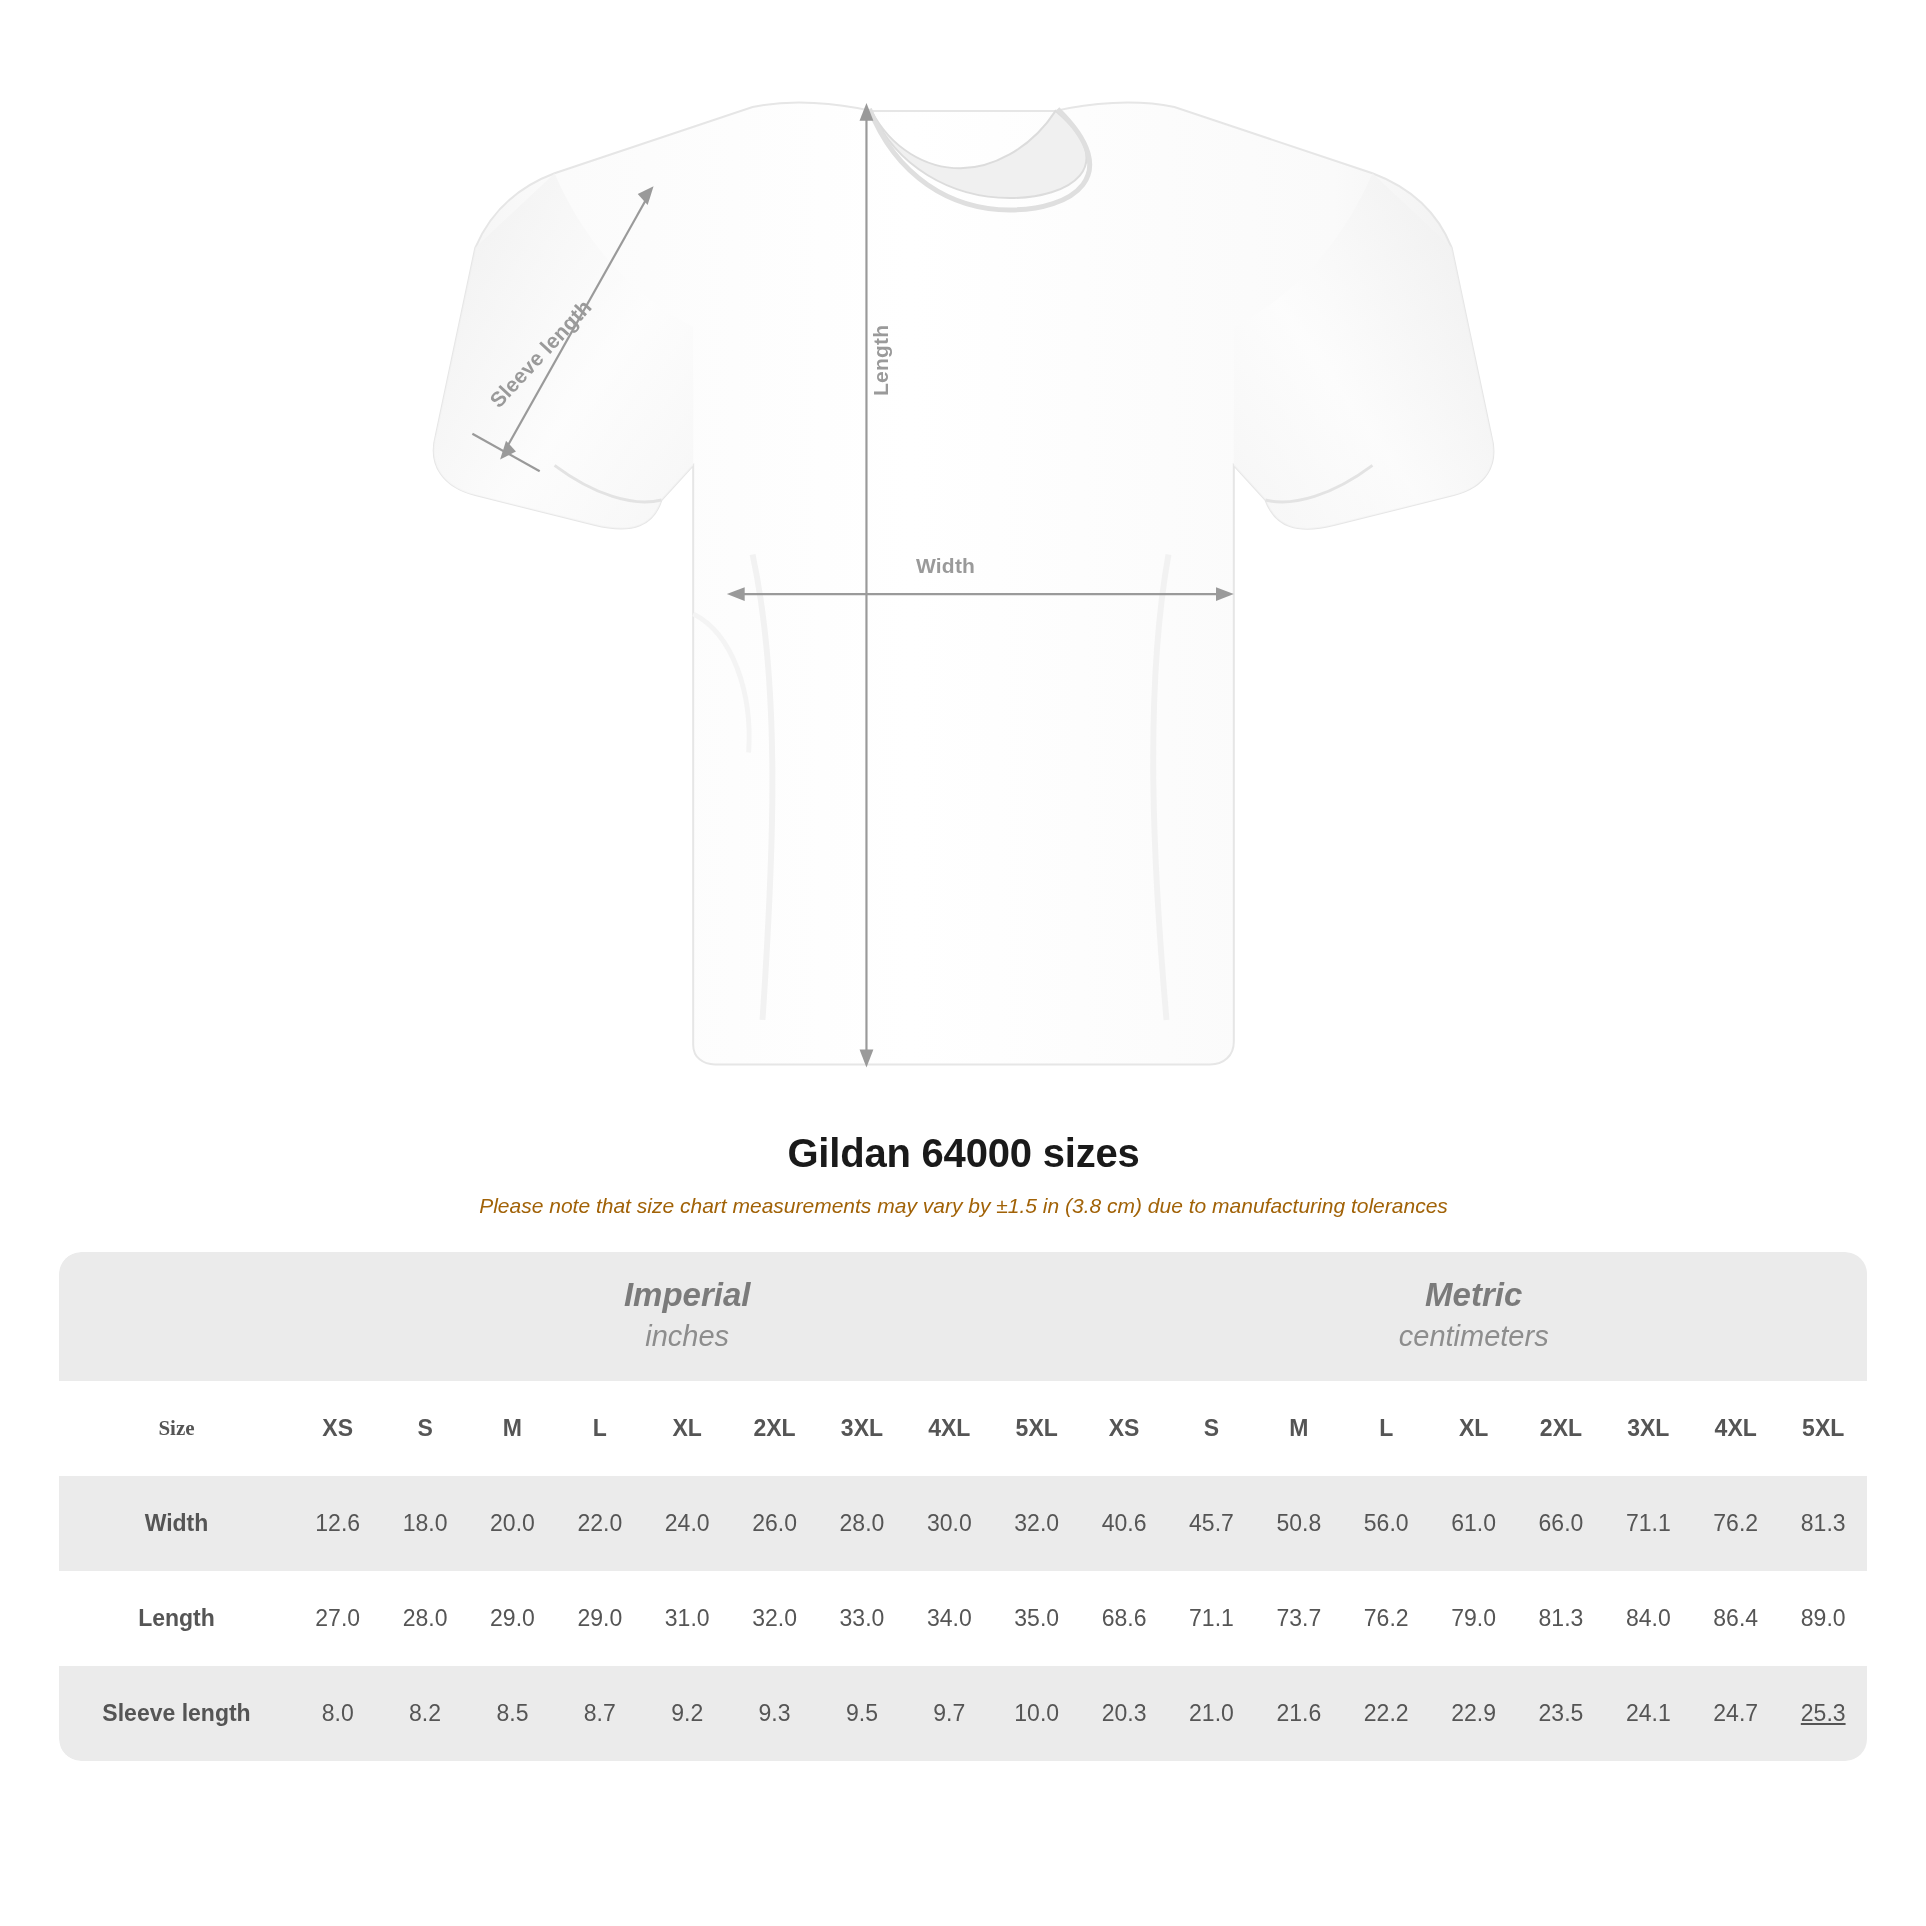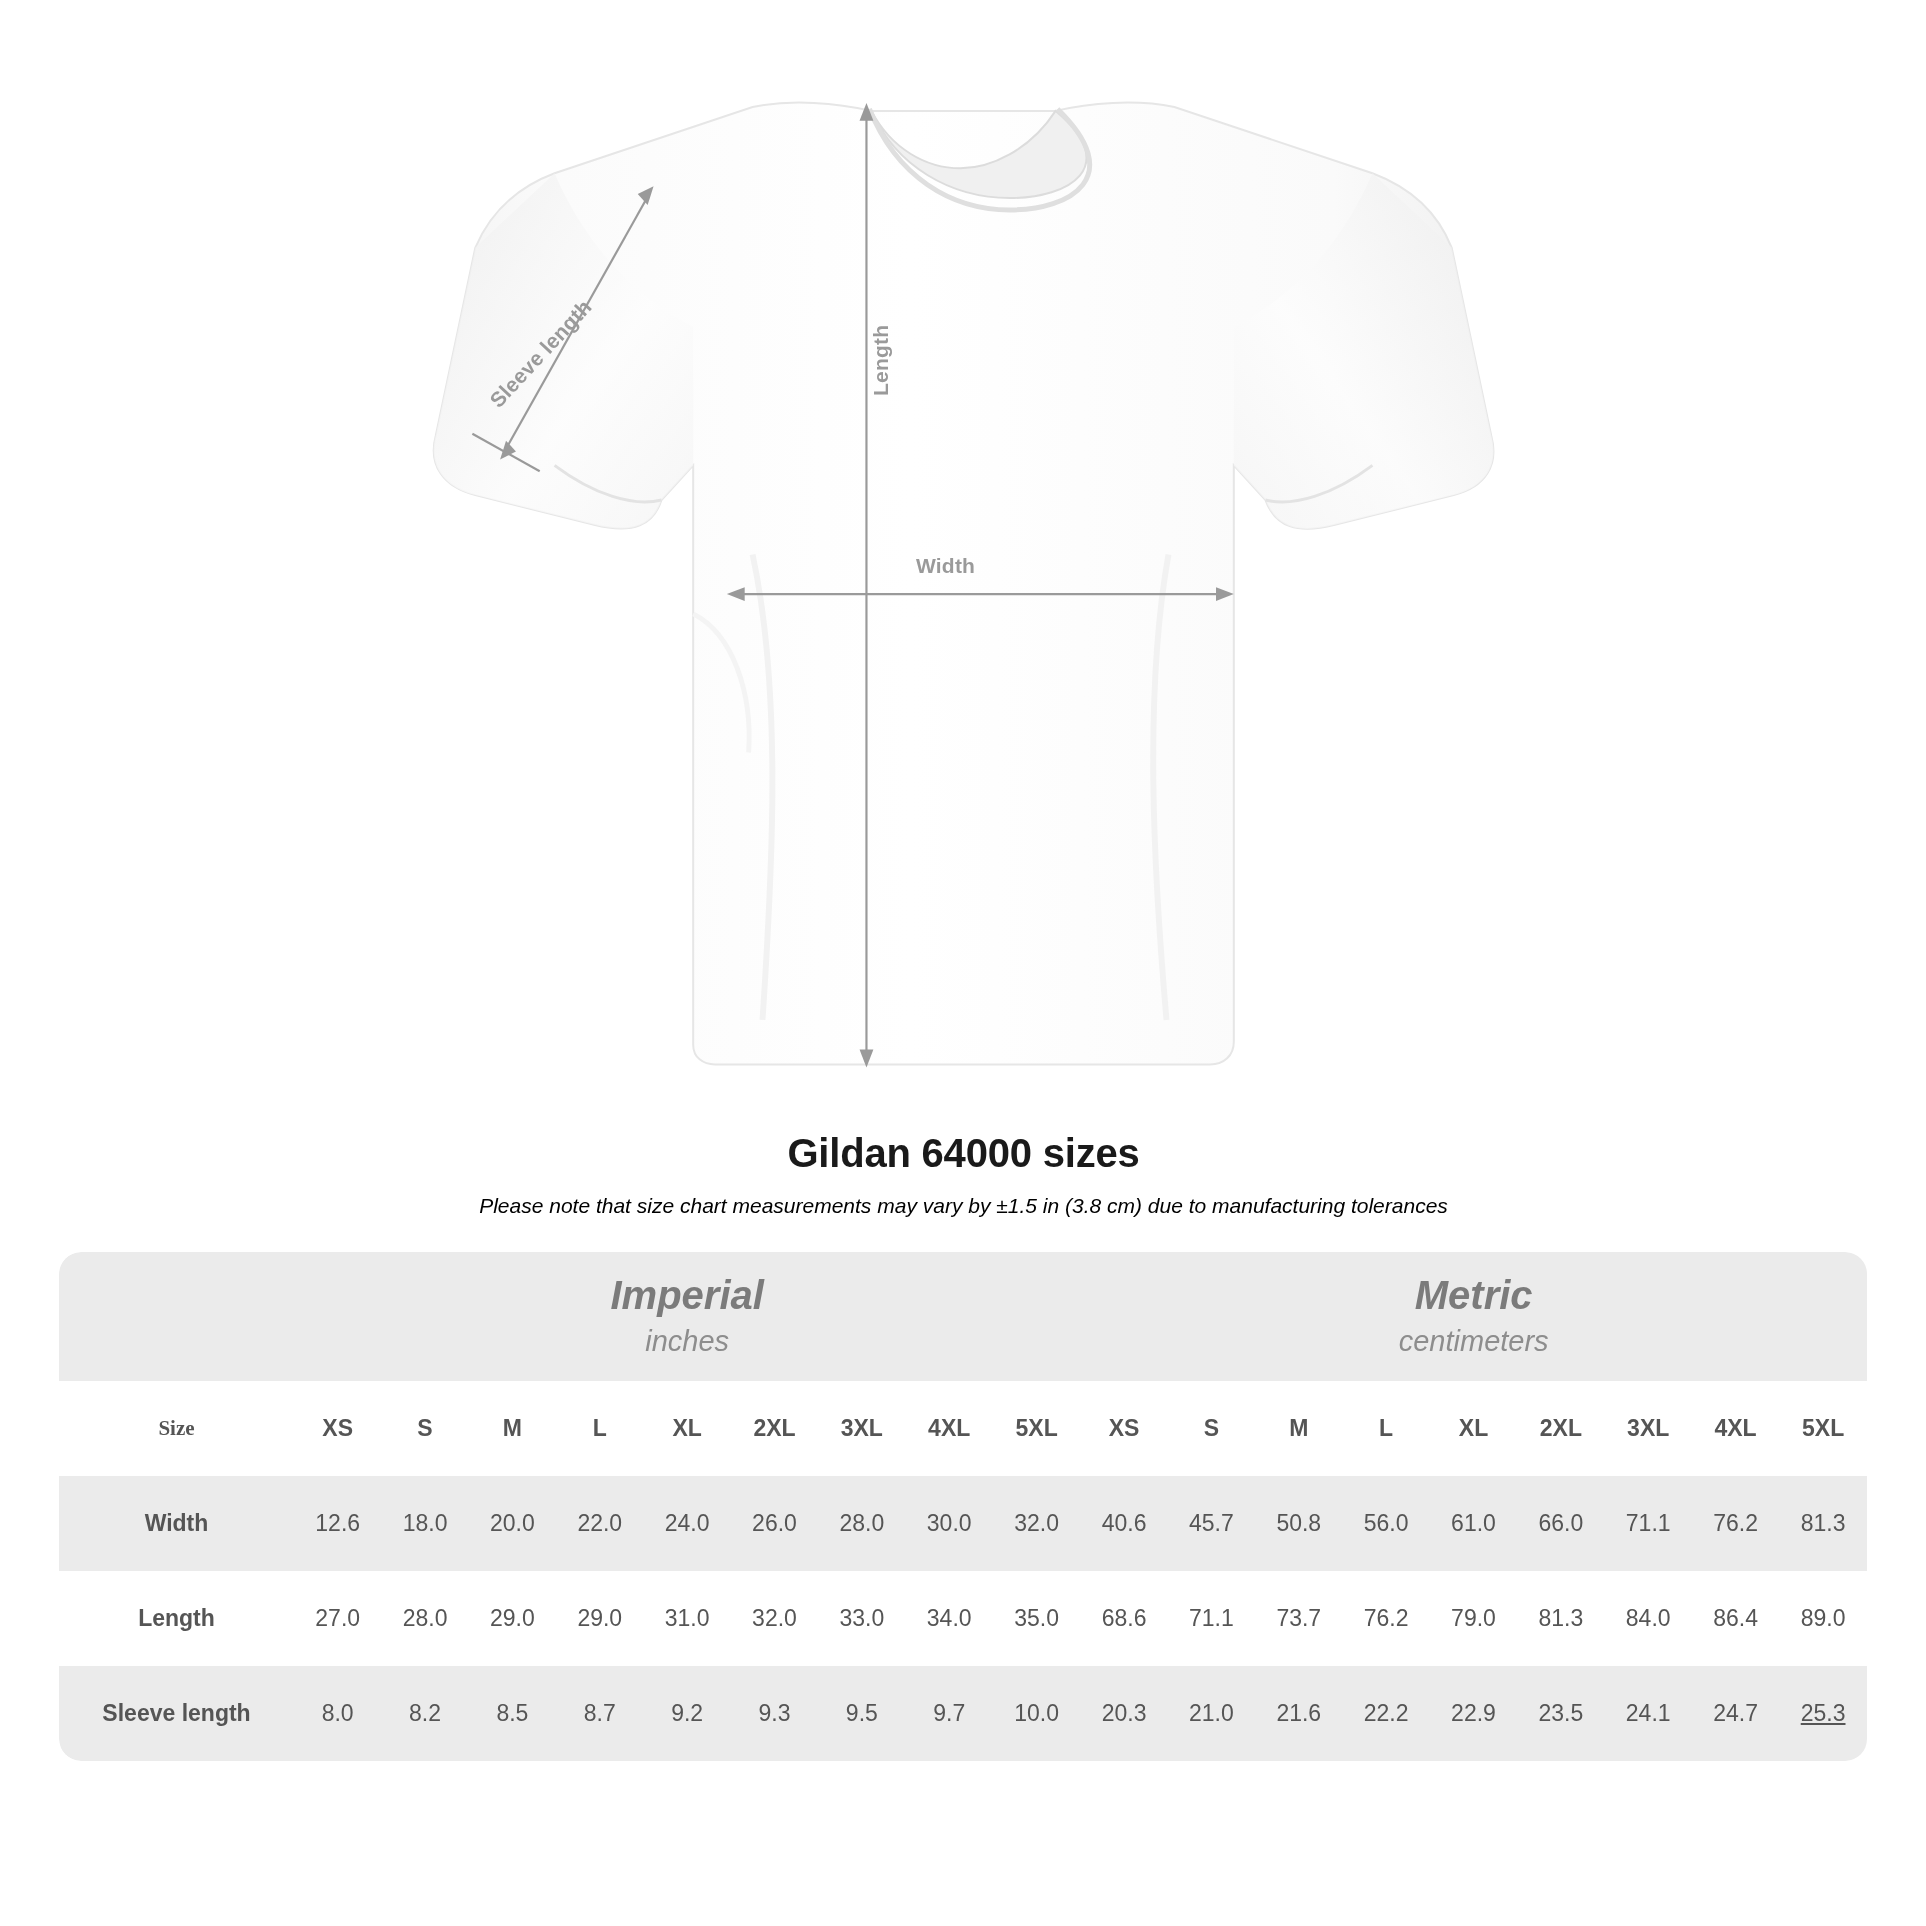--- a/index.html
+++ b/index.html
@@ -68,21 +68,21 @@
   .chart-title {
     font-size: 40px;
     font-weight: bold;
     color: #1a1a1a;
     letter-spacing: -0.2px;
   }
   .chart-note {
     margin-top: 18px;
     font-size: 21px;
     font-style: italic;
-    color: #000000;
+    color: #a16207;
   }
 
   
   .table-wrap {
     margin: 34px 59px 0 59px;
     border-radius: 22px;
     overflow: hidden;
     background: #ffffff;
   }
   table.size-table {
@@ -98,21 +98,21 @@
     color: #555555;
     padding: 0;
     border: none;
   }
   
   .unit-row td {
     background: #ebebeb;
     height: 129px;
   }
   .unit-name {
-    font-size: 40px;
+    font-size: 33px;
     font-style: italic;
     font-weight: bold;
     color: #7b7b7b;
     line-height: 1.25;
   }
   .unit-sub {
     font-size: 29px;
     font-style: italic;
     color: #8d8d8d;
     line-height: 1.5;

